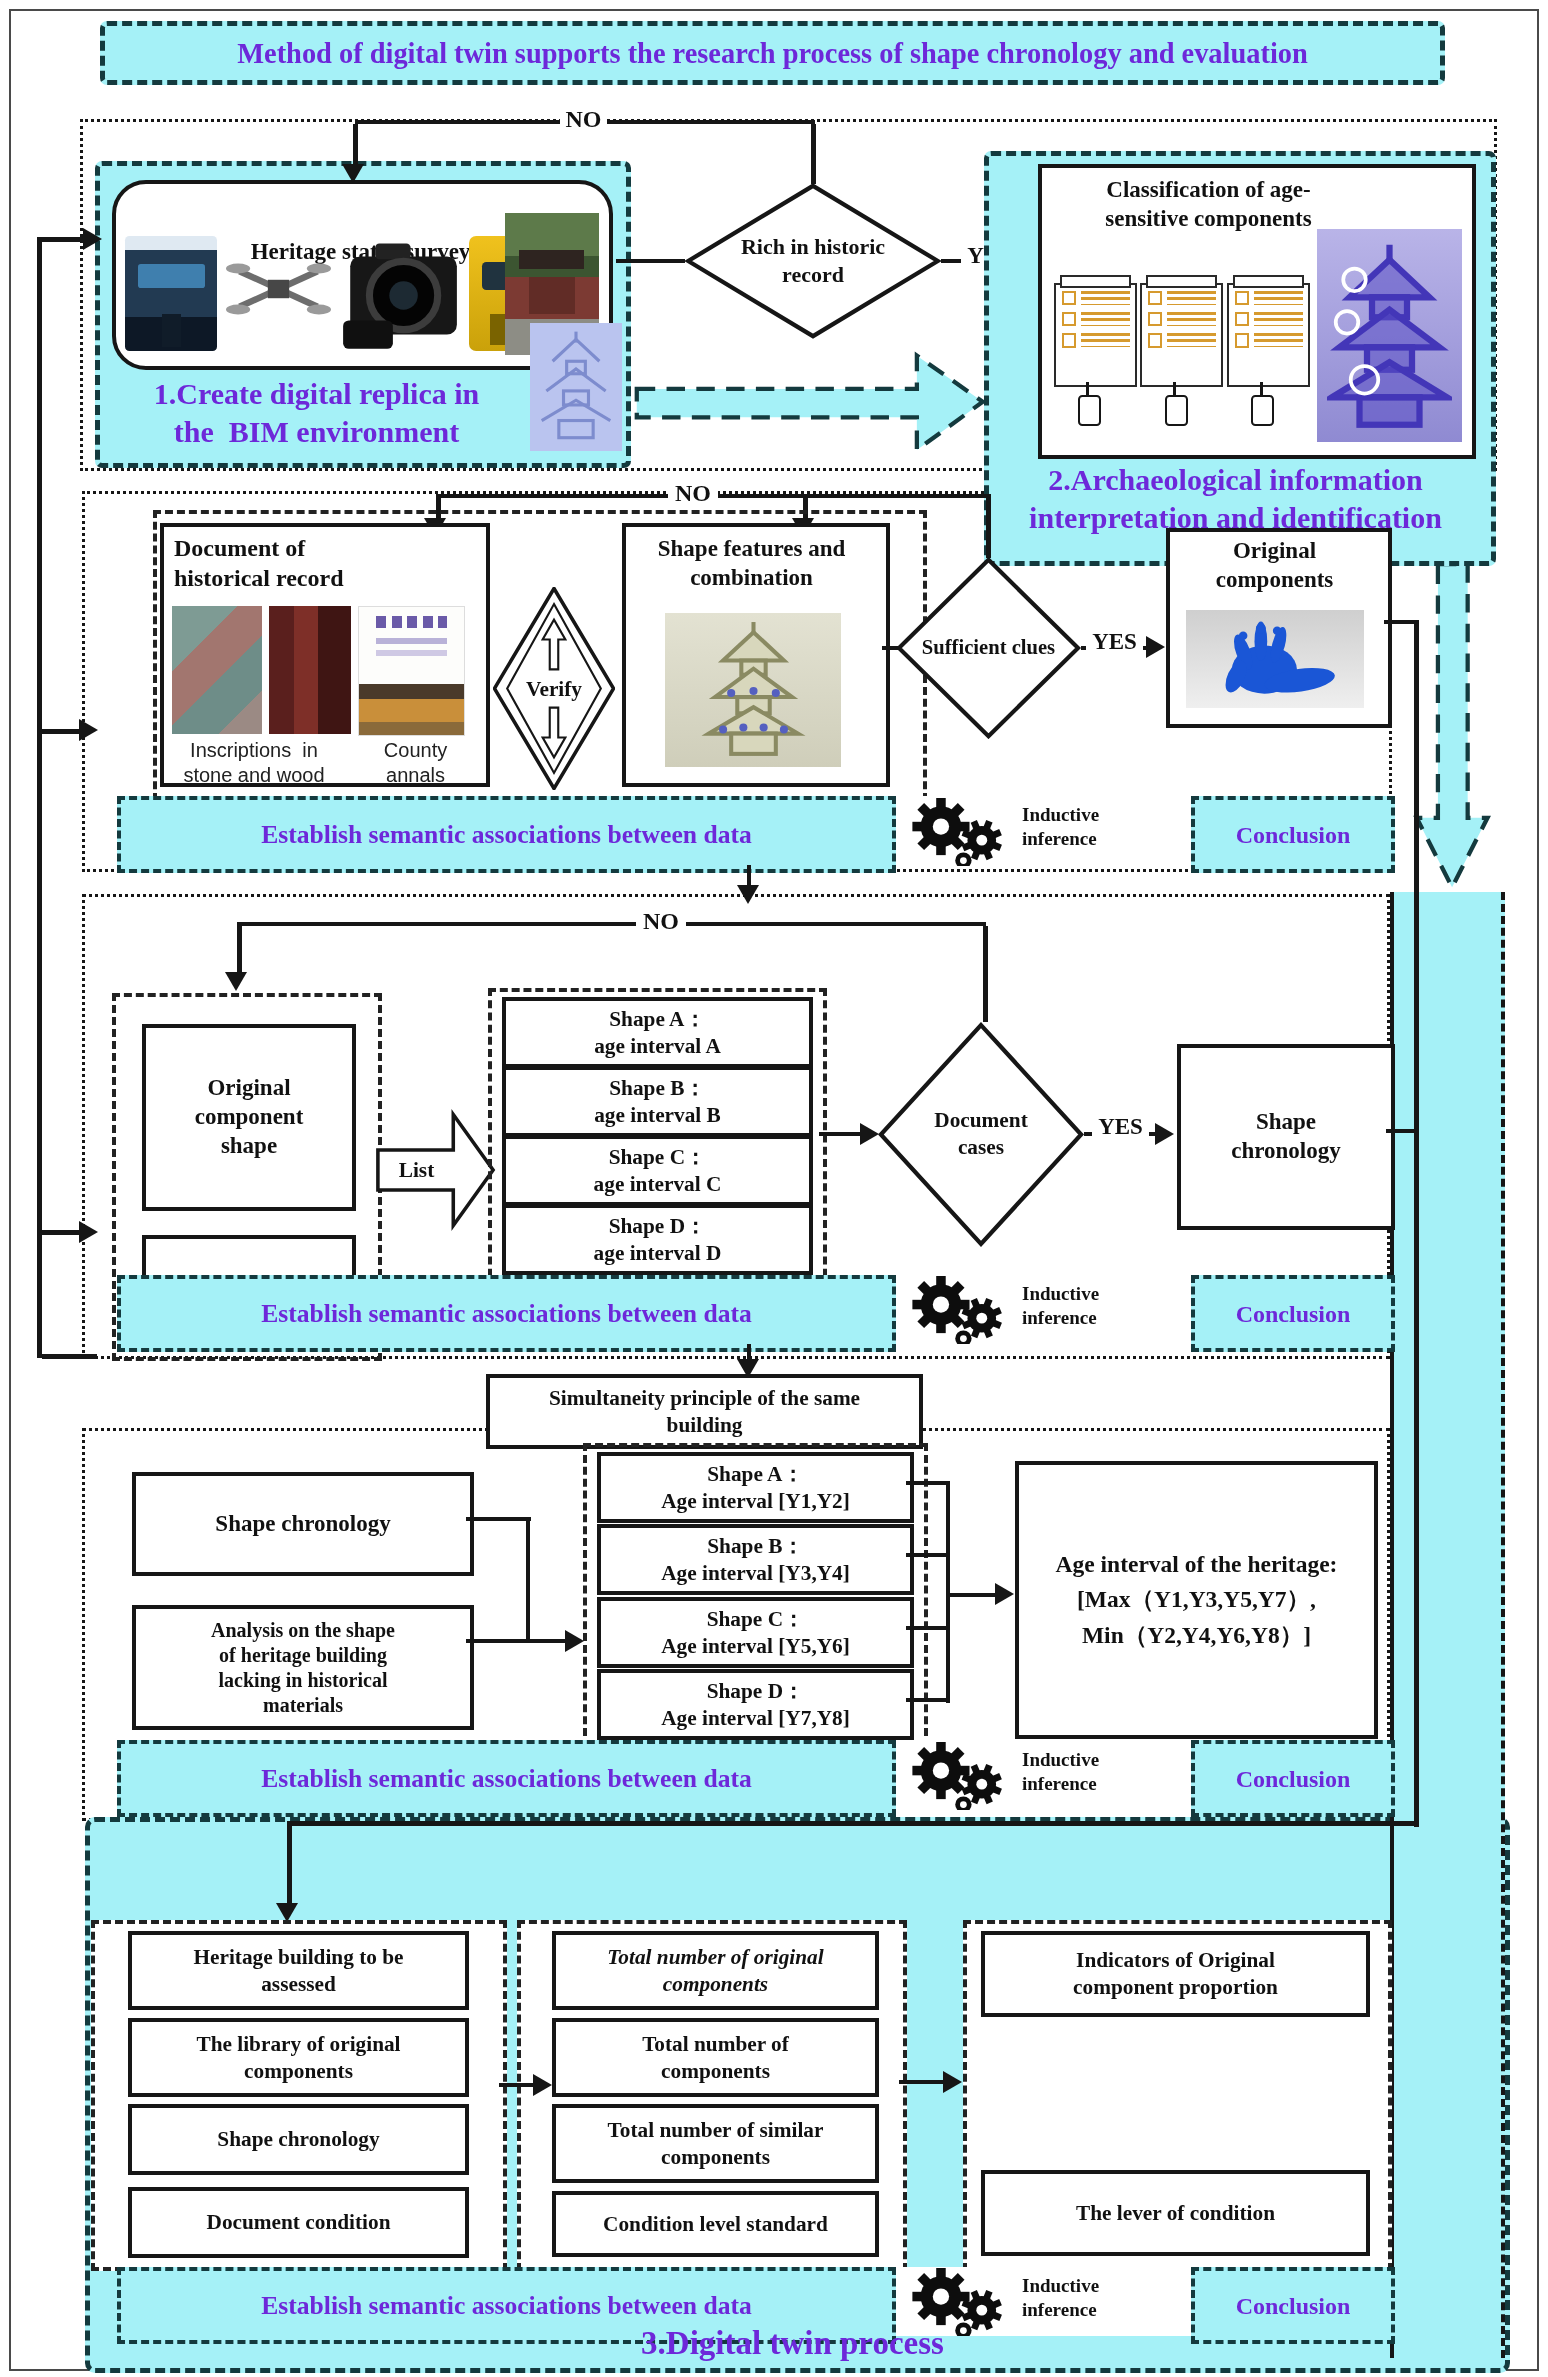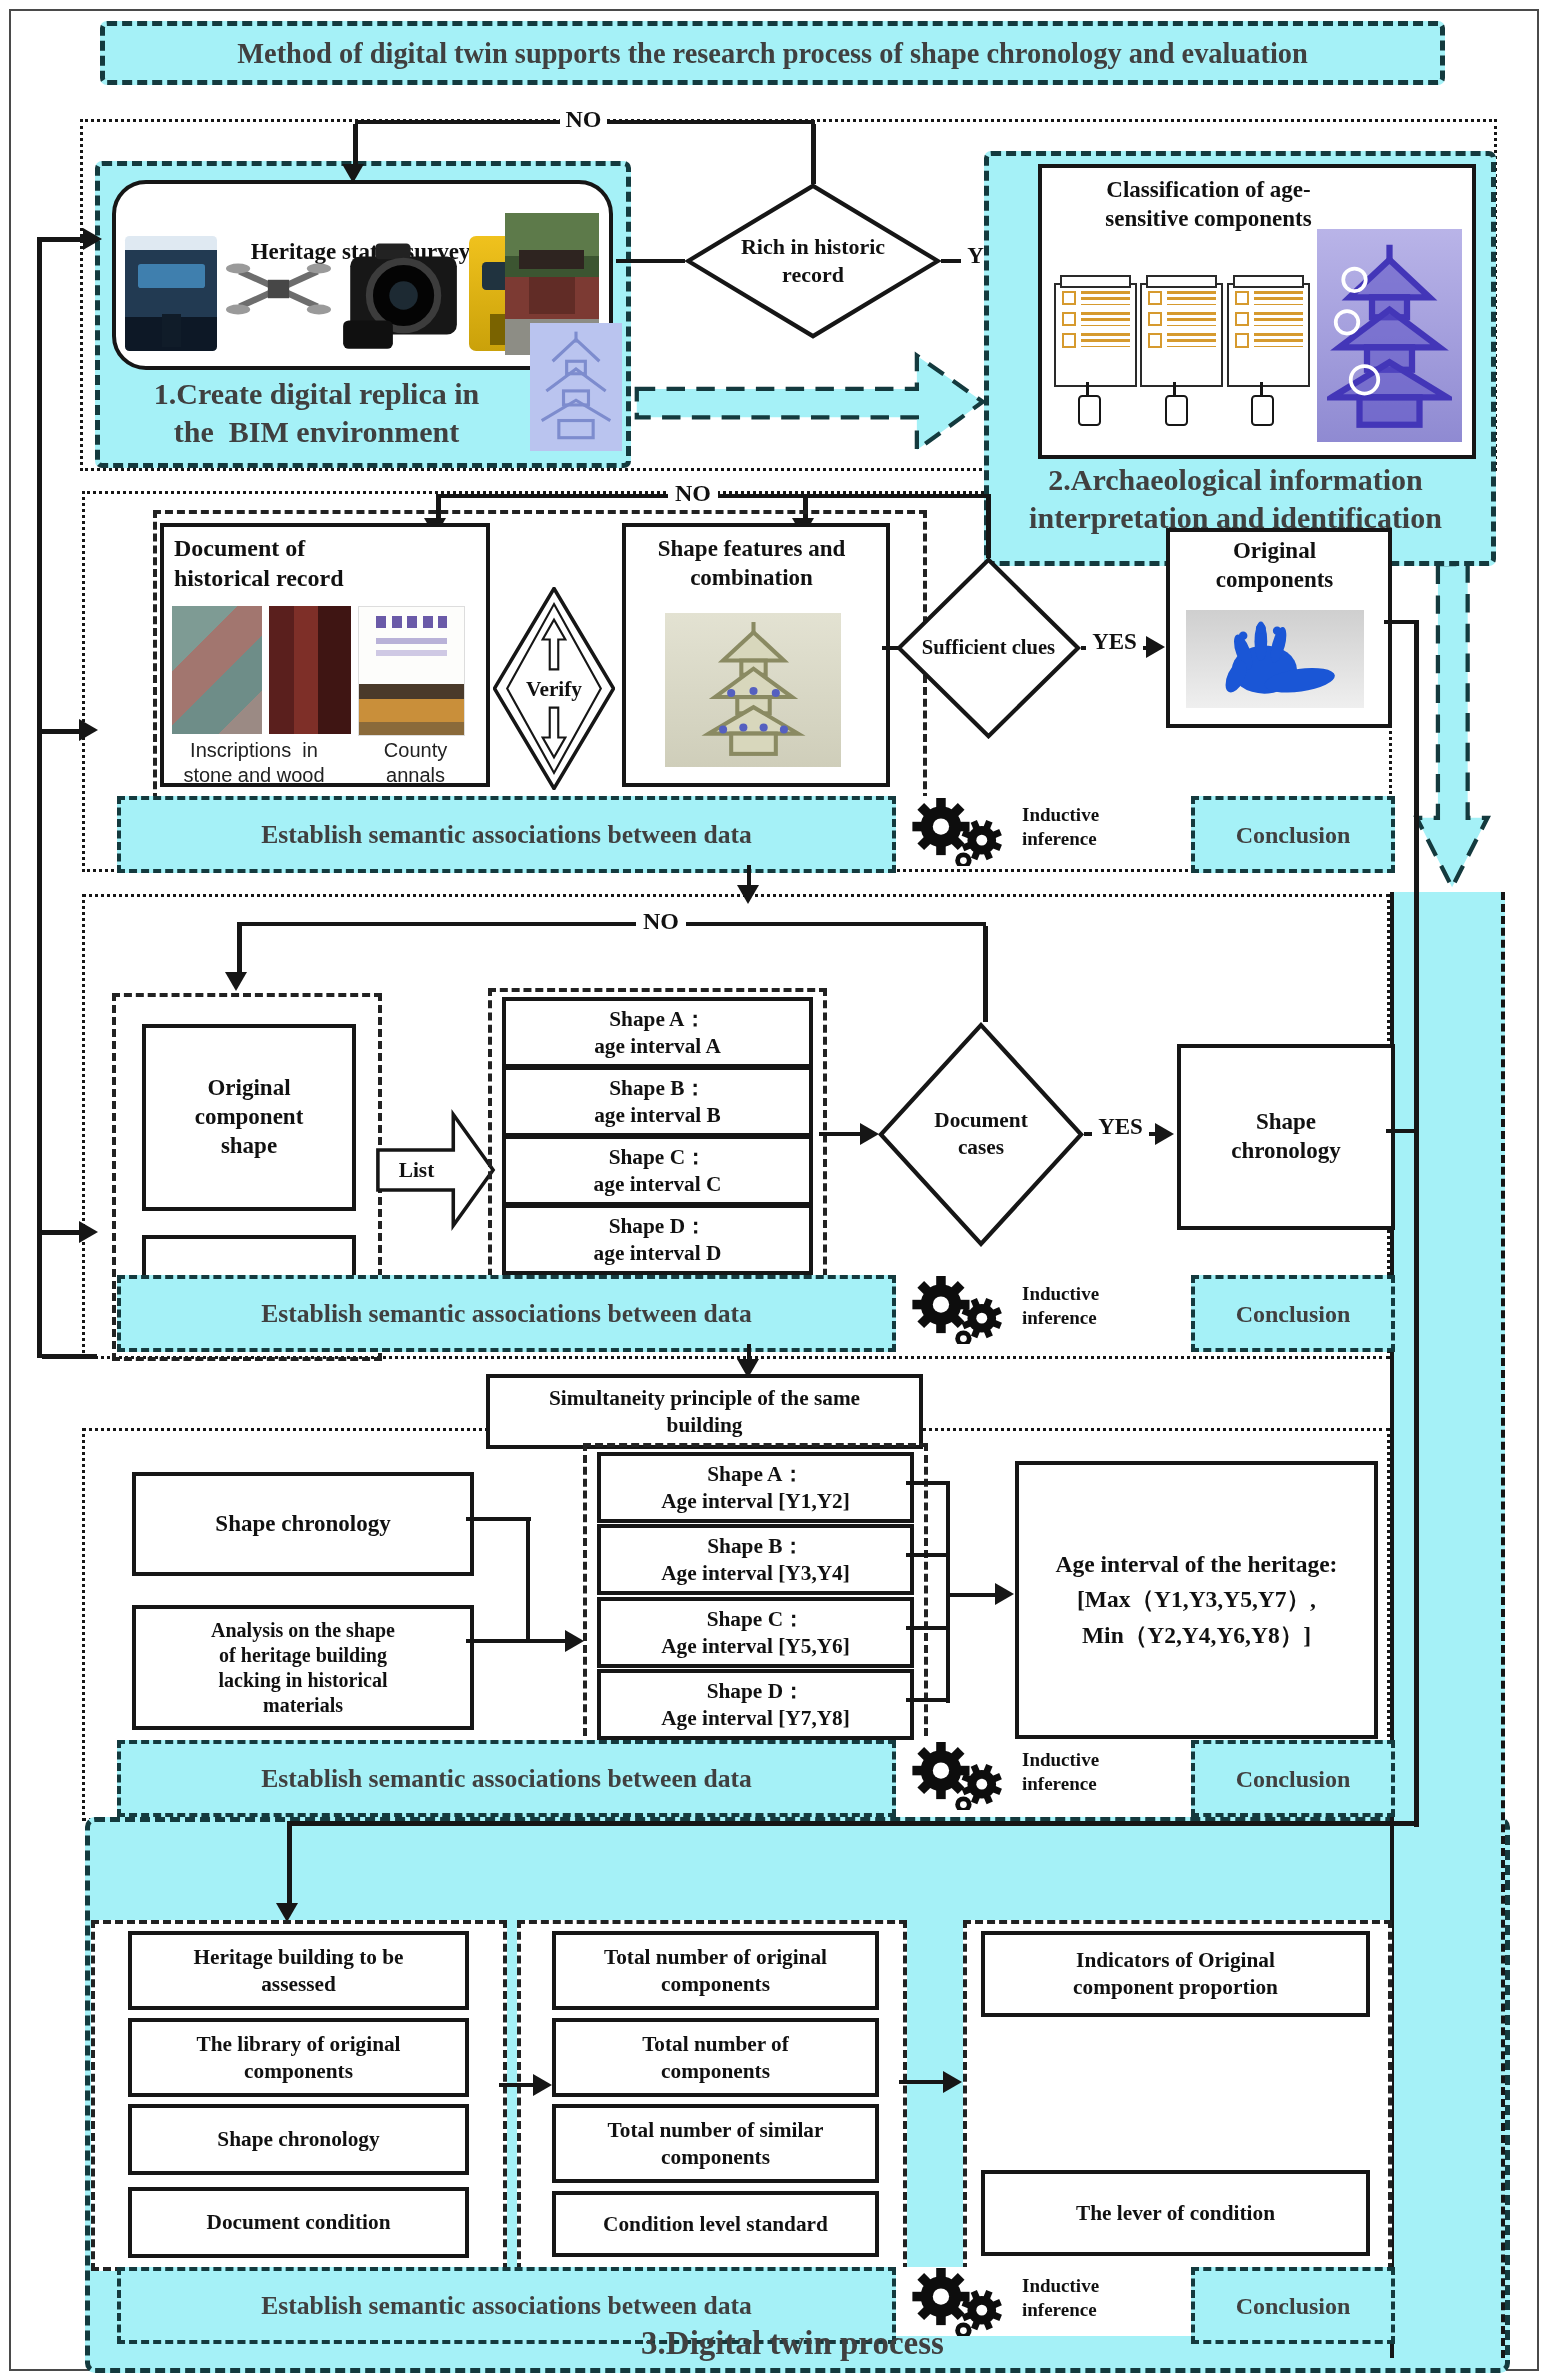--- a/index.html
+++ b/index.html
@@ -1,21 +1,21 @@
 <!DOCTYPE html>
 <html style="font-size:11.4px"><head>
 <meta charset="utf-8">
 <style>
   html,body{margin:0;padding:0;background:#fff;}
   #canvas{position:relative;width:1548px;height:2377px;background:#fff;overflow:hidden;
           font-family:"Liberation Serif",serif;}
   .abs{position:absolute;}
   .c{display:flex;align-items:center;justify-content:center;}
   .t{white-space:pre-wrap;text-align:center;font-weight:bold;color:#111;line-height:1.25;}
-  .teal{color:#404040;}
+  .teal{color:#6d28d9;}
   .box{position:absolute;background:#fff;border:4.3px solid #161616;}
   .cyan{position:absolute;background:#a5f1f7;border:5px dashed #143a3e;border-radius:7.1px;}
   .dotc{position:absolute;border:3.6px dotted #161616;}
   .ddc{position:absolute;border:4.3px dashed #222;}
   .ln{position:absolute;background:#161616;}
   .ahr{position:absolute;width:0;height:0;border-top:11.4px solid transparent;
        border-bottom:11.4px solid transparent;border-left:19px solid #161616;}
   .ahd{position:absolute;width:0;height:0;border-left:11.4px solid transparent;
        border-right:11.4px solid transparent;border-top:19px solid #161616;}
   .wlab{position:absolute;background:#fff;font-weight:bold;text-align:center;}
@@ -582,21 +582,21 @@
 components</div>
     </div>
   <div class="box c" style="left:128px;top:2104px;width:333px;height:63px;">
     <div class="t" style="font-size:21.3px;">Shape chronology</div>
     </div>
   <div class="box c" style="left:128px;top:2187px;width:333px;height:63px;">
     <div class="t" style="font-size:21.3px;">Document condition</div>
     </div>
 
   <div class="box c" style="left:552px;top:1931px;width:319px;height:71px;">
-    <div class="t" style="font-size:21.3px;">Total number of original
+    <div class="t" style="font-size:21.3px;font-style:italic;">Total number of original
 components</div>
     </div>
   <div class="box c" style="left:552px;top:2018px;width:319px;height:71px;">
     <div class="t" style="font-size:21.3px;">Total number of
 components</div>
     </div>
   <div class="box c" style="left:552px;top:2104px;width:319px;height:71px;">
     <div class="t" style="font-size:21.3px;">Total number of similar
 components</div>
     </div>

